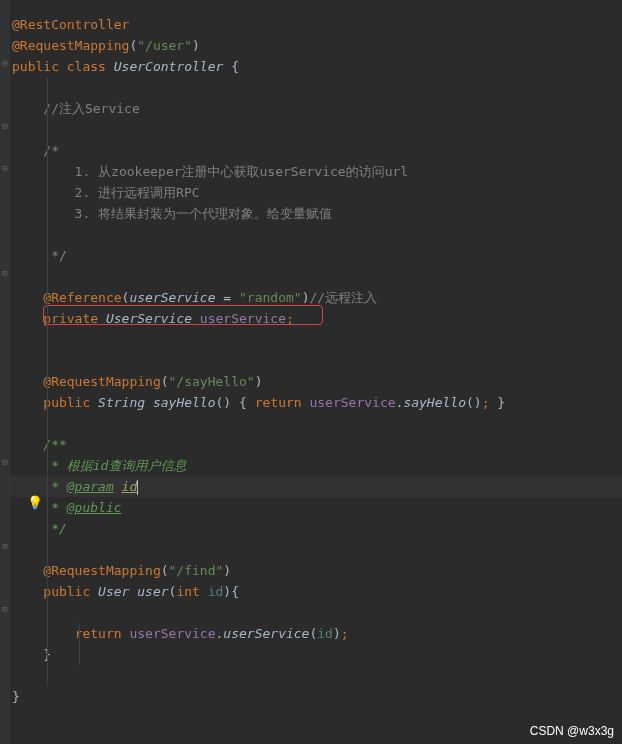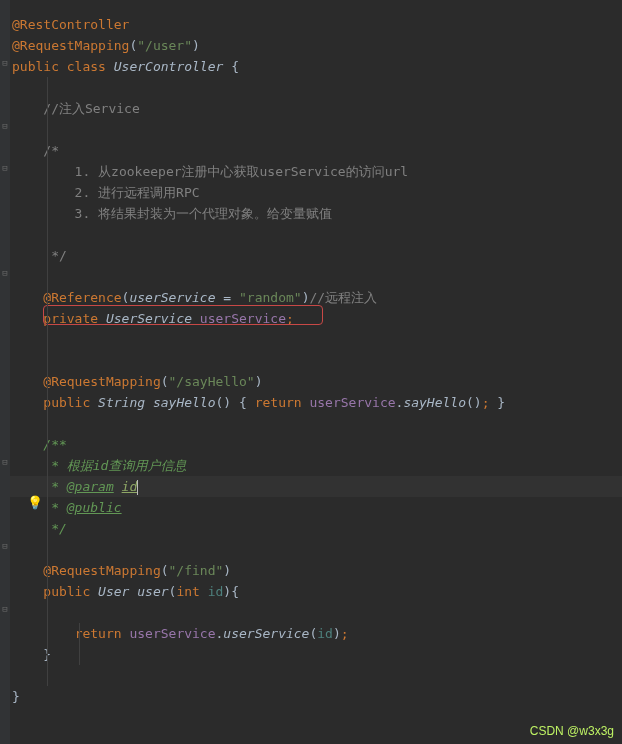--- a/index.html
+++ b/index.html
@@ -48,21 +48,21 @@
     width: 280px; height: 20px;
     pointer-events: none;
   }
   .indent-guide {
     position: absolute;
     border-left: 1px solid #404040;
   }
   .watermark {
     position: absolute;
     right: 8px; bottom: 6px;
-    color: #bef264;
+    color: #ffffff;
     font-size: 12px;
     font-family: sans-serif;
   }
   .bulb {
     position: absolute;
     left: 17px;
     color: #f0a732;
     font-size: 13px;
   }
   .minus {

